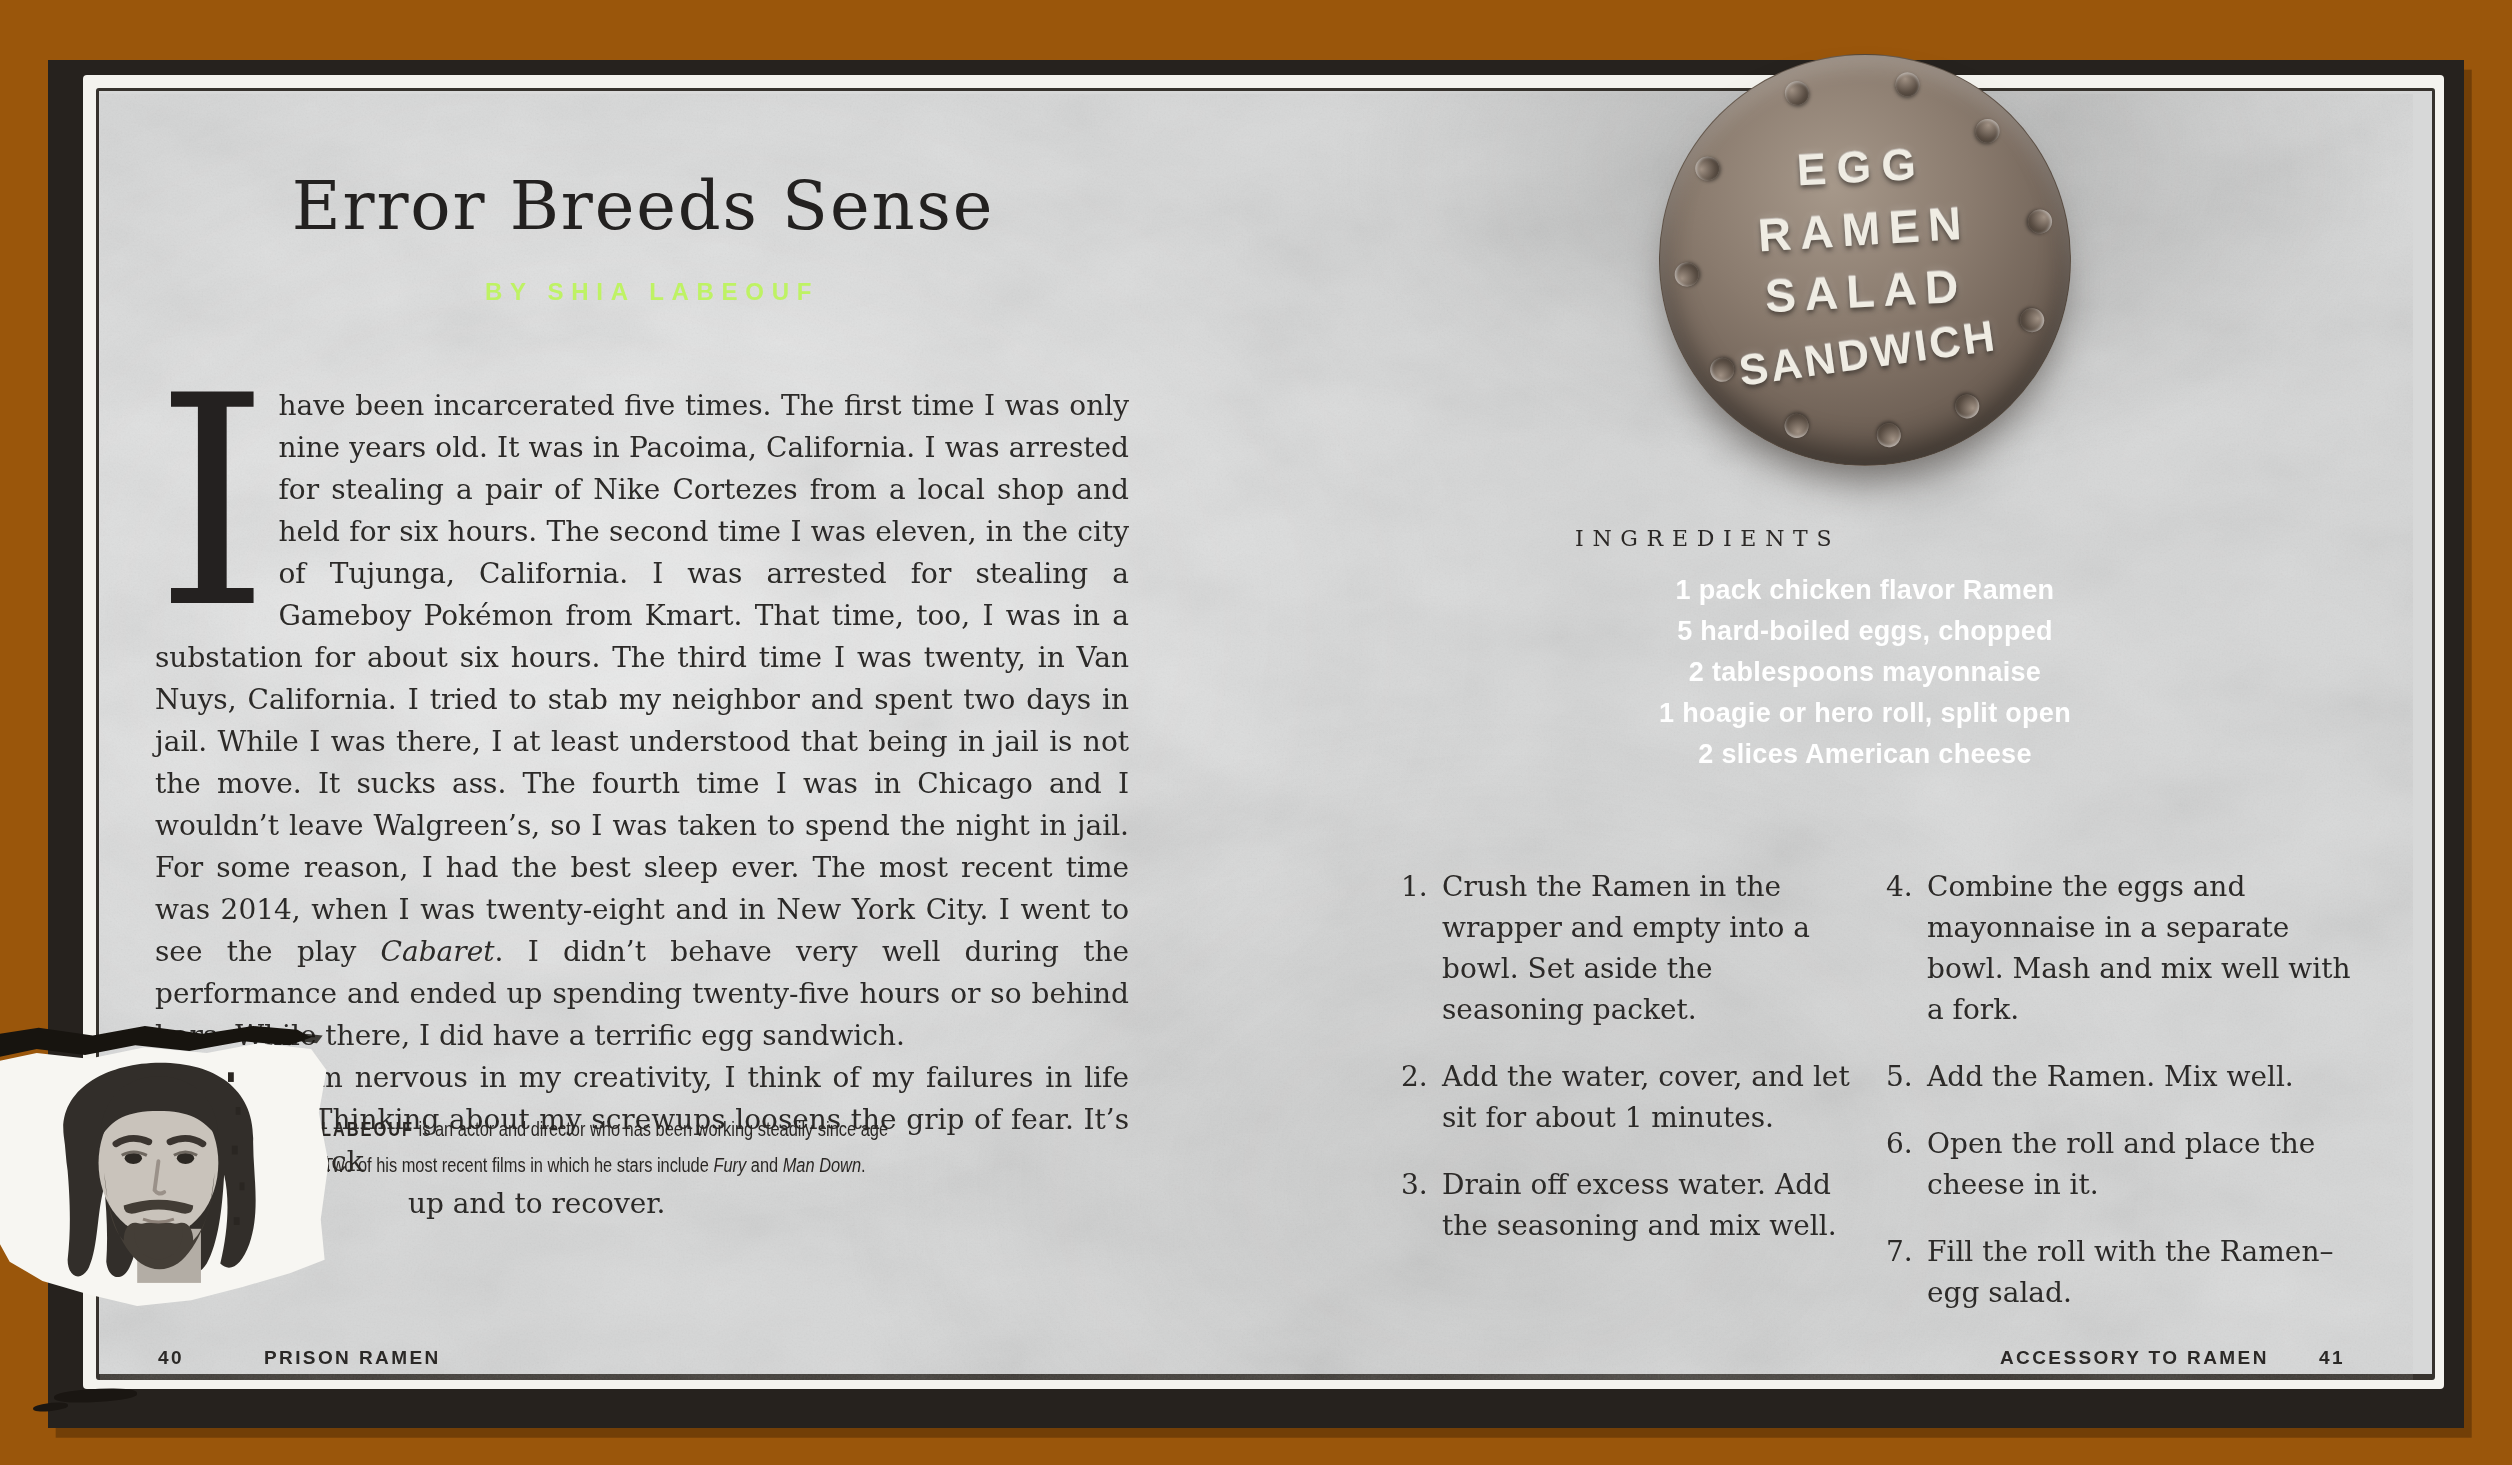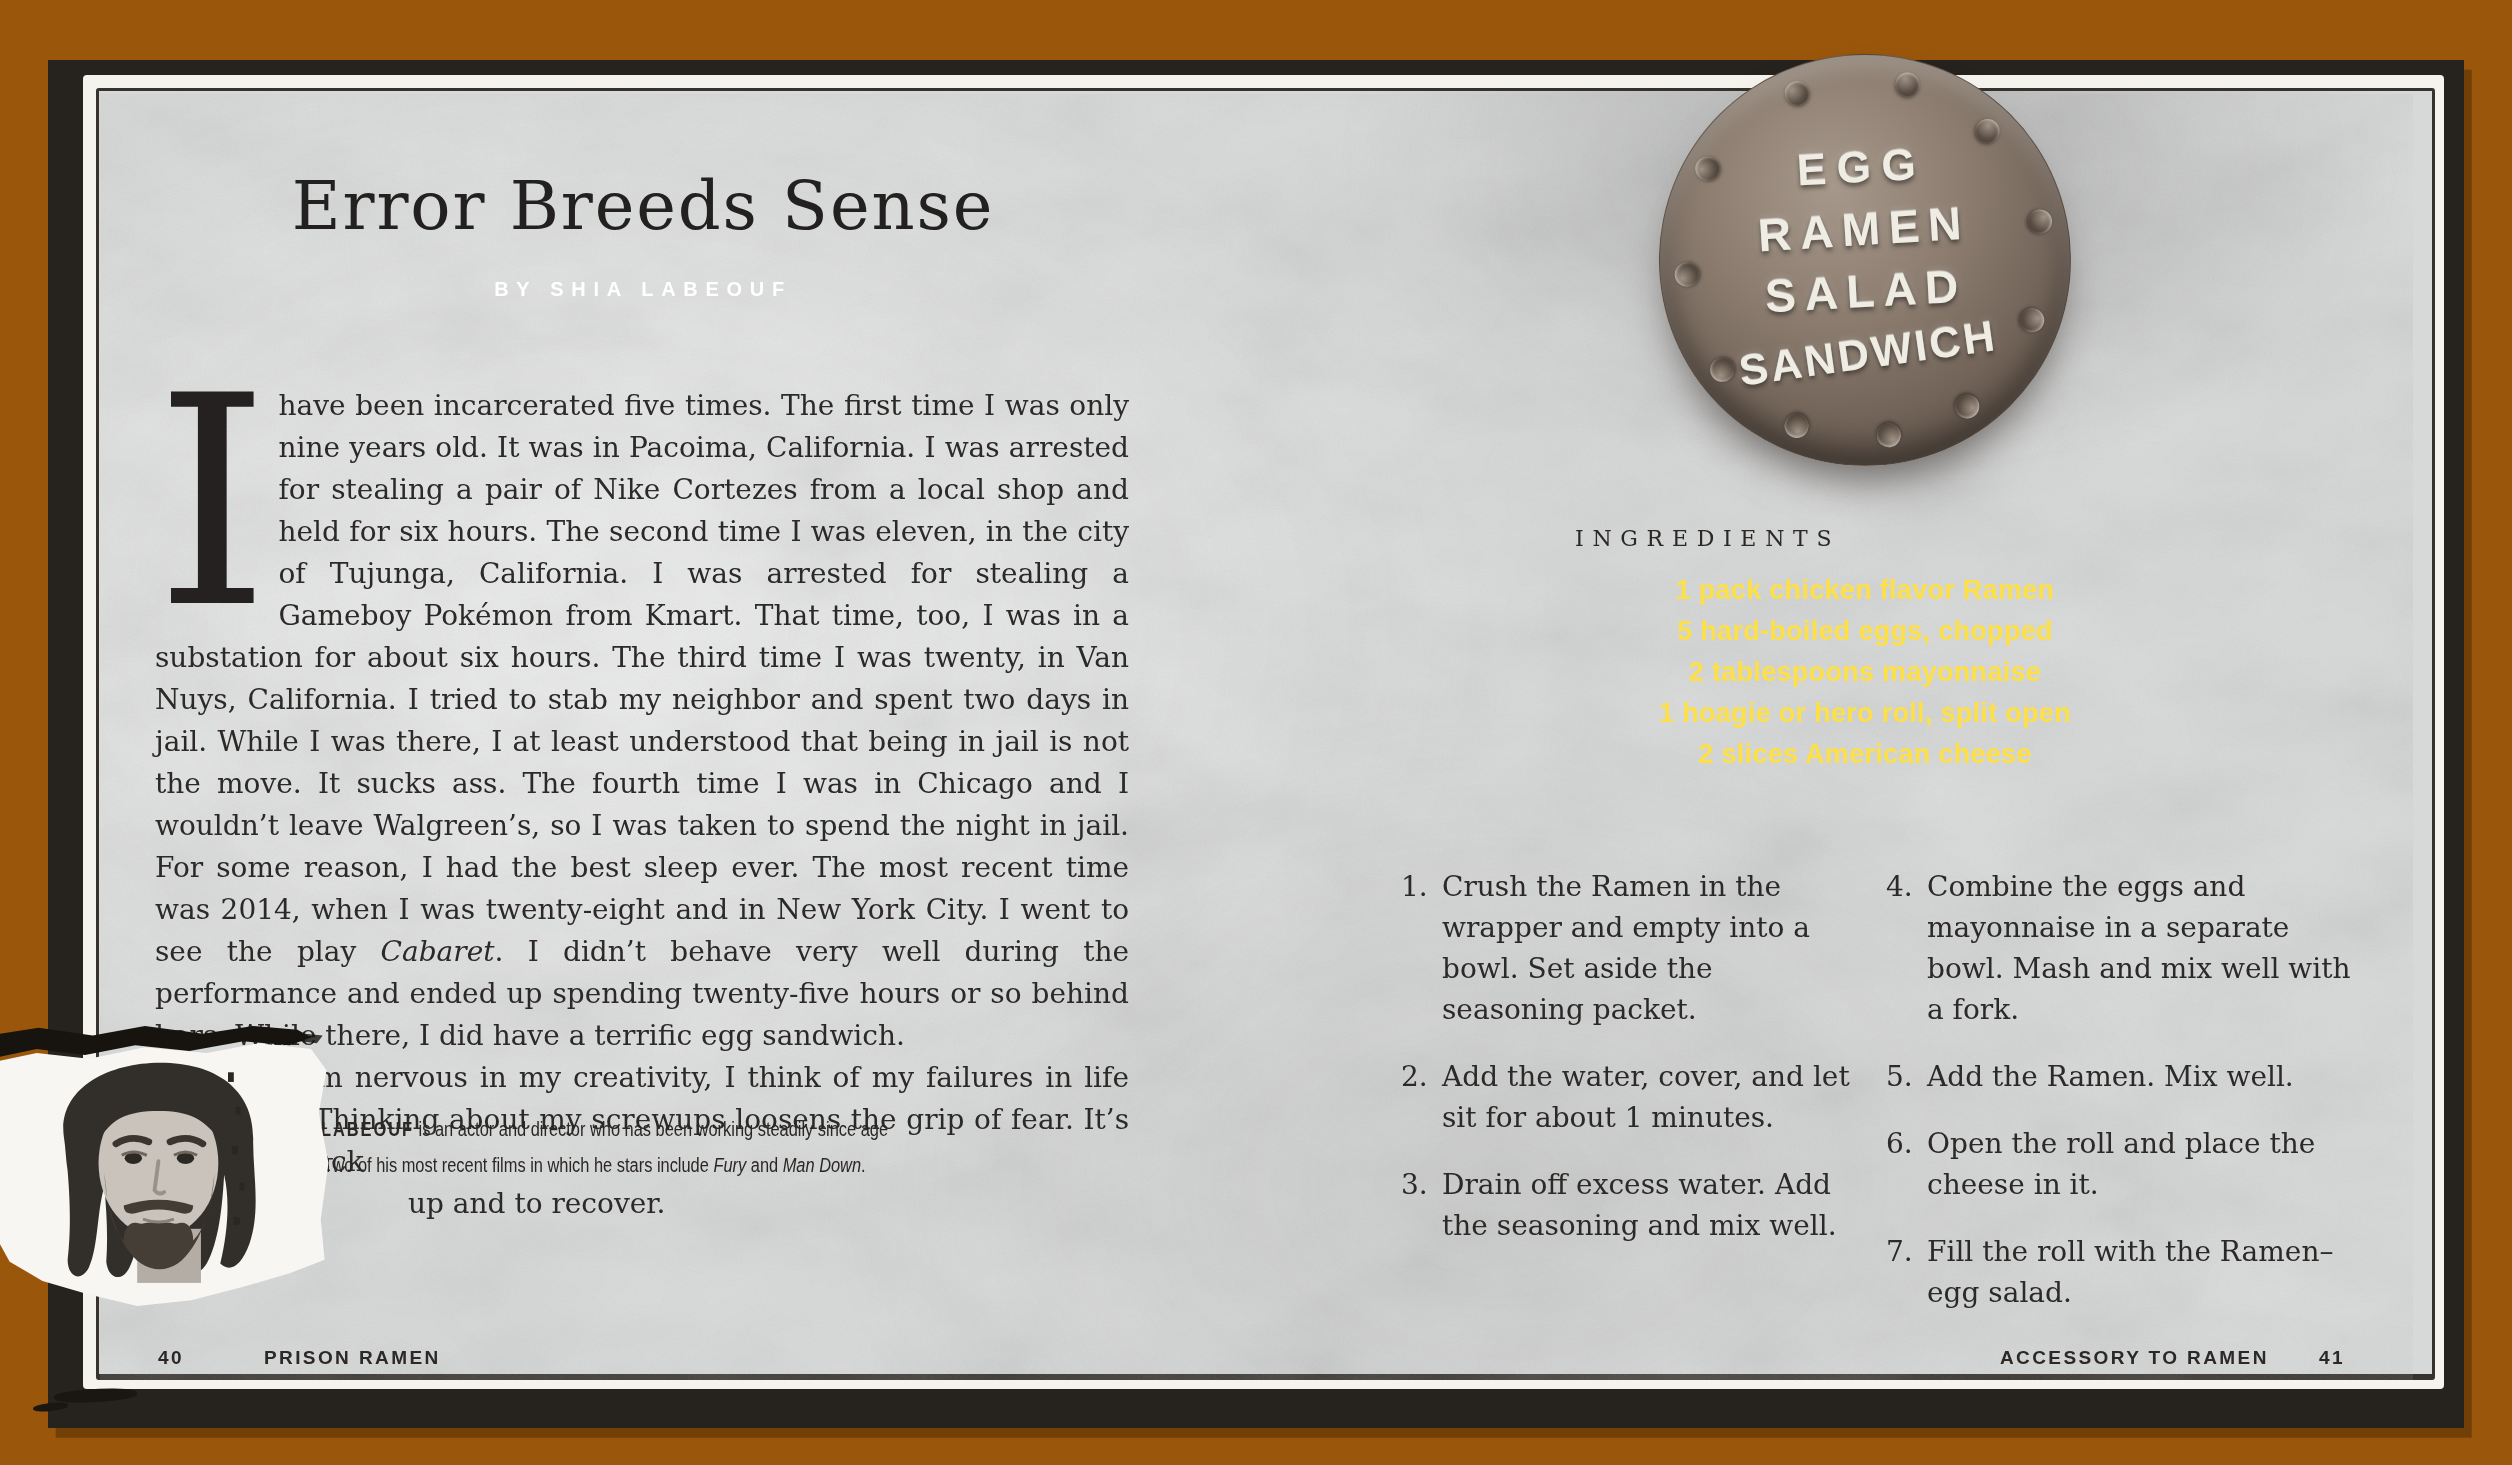--- a/index.html
+++ b/index.html
@@ -32,23 +32,23 @@
   
   .abs{position:absolute;z-index:5;}
 
   
   .essay-title{
     left:155px;top:122px;width:976px;text-align:center;
     font-family:"DejaVu Serif", serif;font-size:67px;font-weight:500;
     letter-spacing:1.9px;color:#232120;
   }
   .byline{
-    left:155px;top:278px;width:976px;text-align:center;
+    left:164px;top:278px;width:976px;text-align:center;
     font-family:"Liberation Sans", sans-serif;font-weight:bold;
-    font-size:20px;letter-spacing:7.7px;color:#ffffff;
+    font-size:24px;letter-spacing:7.7px;color:#bef264;
   }
   .essay-body{
     left:155px;top:385px;width:974px;
     font-size:28px;line-height:42px;text-align:justify;color:#2c2a28;
   }
   .essay-body p{margin:0;}
   .dropcap{
     float:left;width:108px;height:220px;margin:7.7px 15.5px 0 0;
     font-size:290px;line-height:220px;font-weight:500;color:#242120;
     text-align:center;overflow:visible;
@@ -108,21 +108,21 @@
 
   
   .ingredients-title{
     left:1575px;top:526px;width:580px;text-align:left;
     font-family:"DejaVu Serif", serif;font-size:22px;font-weight:500;
     letter-spacing:8.7px;color:#2b2826;
   }
   .ingredients-list{
     left:1527px;top:570px;width:676px;text-align:center;
     font-family:"Liberation Sans", sans-serif;font-weight:600;
-    font-size:27px;line-height:41px;color:#fde047;letter-spacing:0.3px;
+    font-size:27px;line-height:41px;color:#ffffff;letter-spacing:0.3px;
   }
   .steps-col{font-size:28px;line-height:41px;color:#2c2a28;}
   .steps-left{left:1401px;top:866px;width:462px;}
   .steps-right{left:1886px;top:866px;width:475px;}
   .step{display:flex;margin:0 0 26px 0;}
   .step-num{flex:0 0 41px;}
   .step-text{flex:1;}
 
   
   .photo-wrap{left:0;top:1020px;width:342px;height:292px;z-index:8;}

